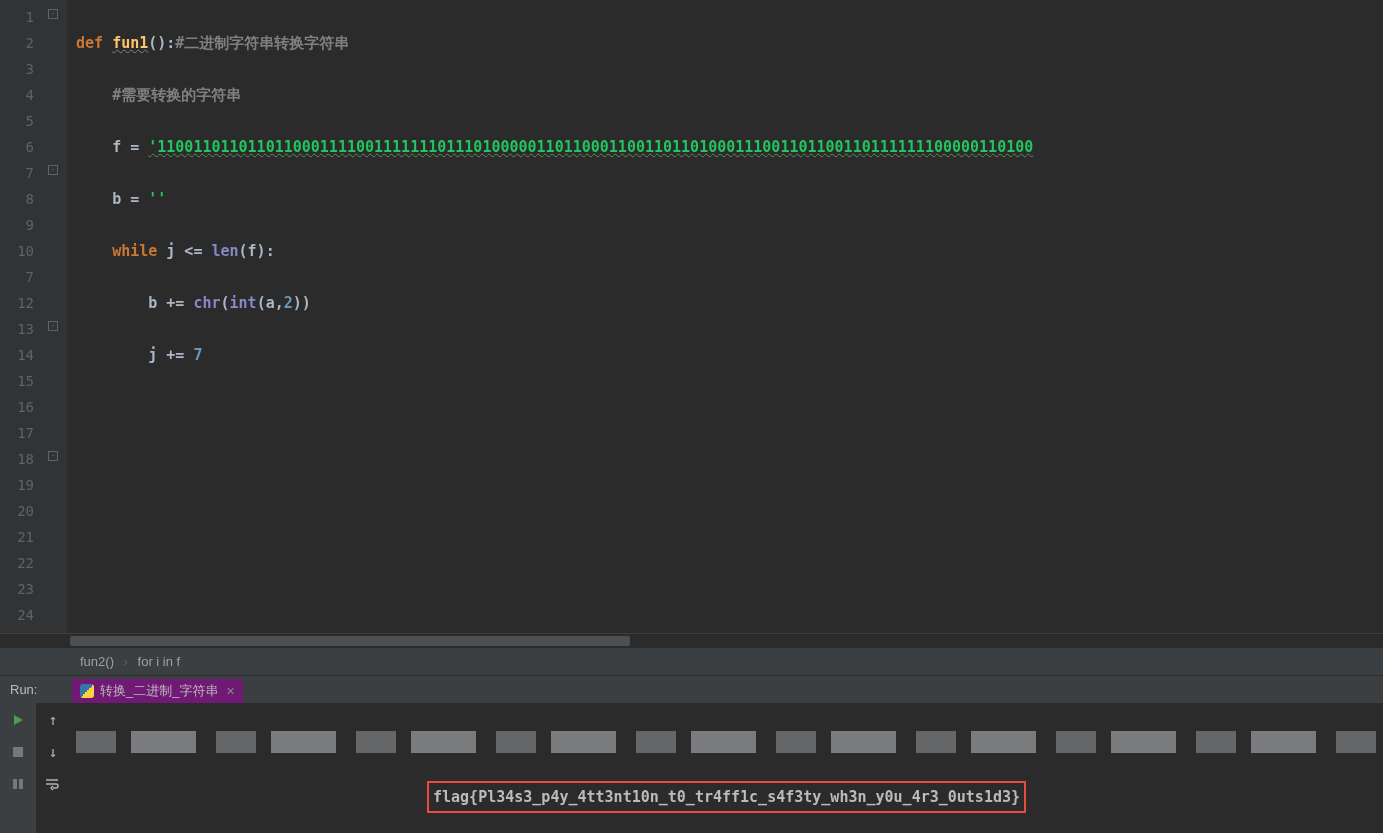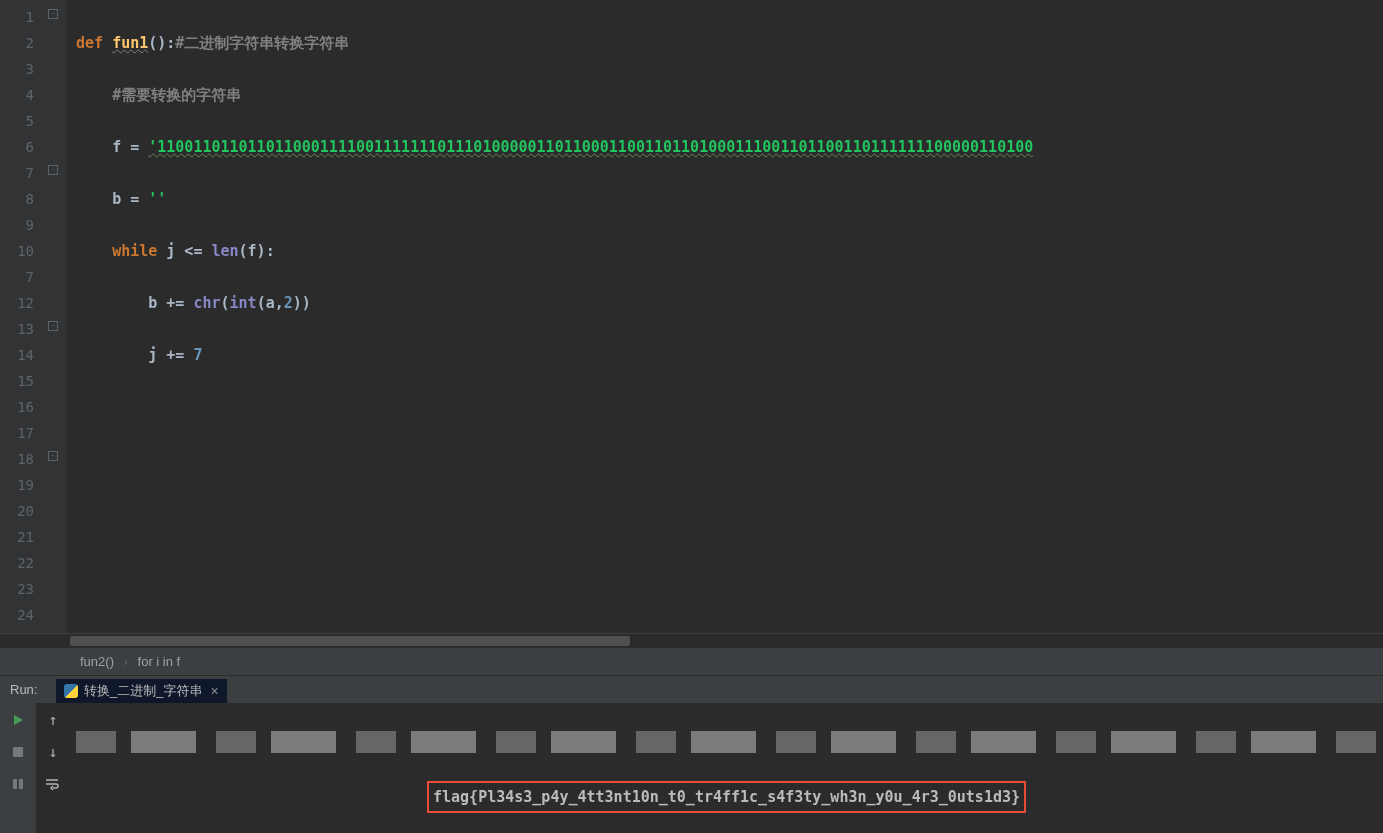--- a/index.html
+++ b/index.html
@@ -94,25 +94,25 @@
 
 .run-bar {
   background: #3c3f41;
   display: flex;
   align-items: center;
   height: 28px;
   border-top: 1px solid #2b2b2b;
   font-family: -apple-system, 'Segoe UI', sans-serif;
   font-size: 13px;
 }
-.run-label { color: #bbbbbb; padding: 0 10px 0 10px; width: 56px; }
+.run-label { color: #bbbbbb; padding: 0 10px 0 10px; width: 72px; }
 .run-tab {
   display: flex;
   align-items: center;
-  background: #0f172a;
+  background: #701a75;
   color: #bbbbbb;
   padding: 4px 8px;
   height: 24px;
   margin-top: 2px;
 }
 .py-icon {
   width: 14px; height: 14px; margin-right: 6px;
   background: linear-gradient(135deg, #3776ab 50%, #ffd43b 50%);
   border-radius: 3px;
 }

